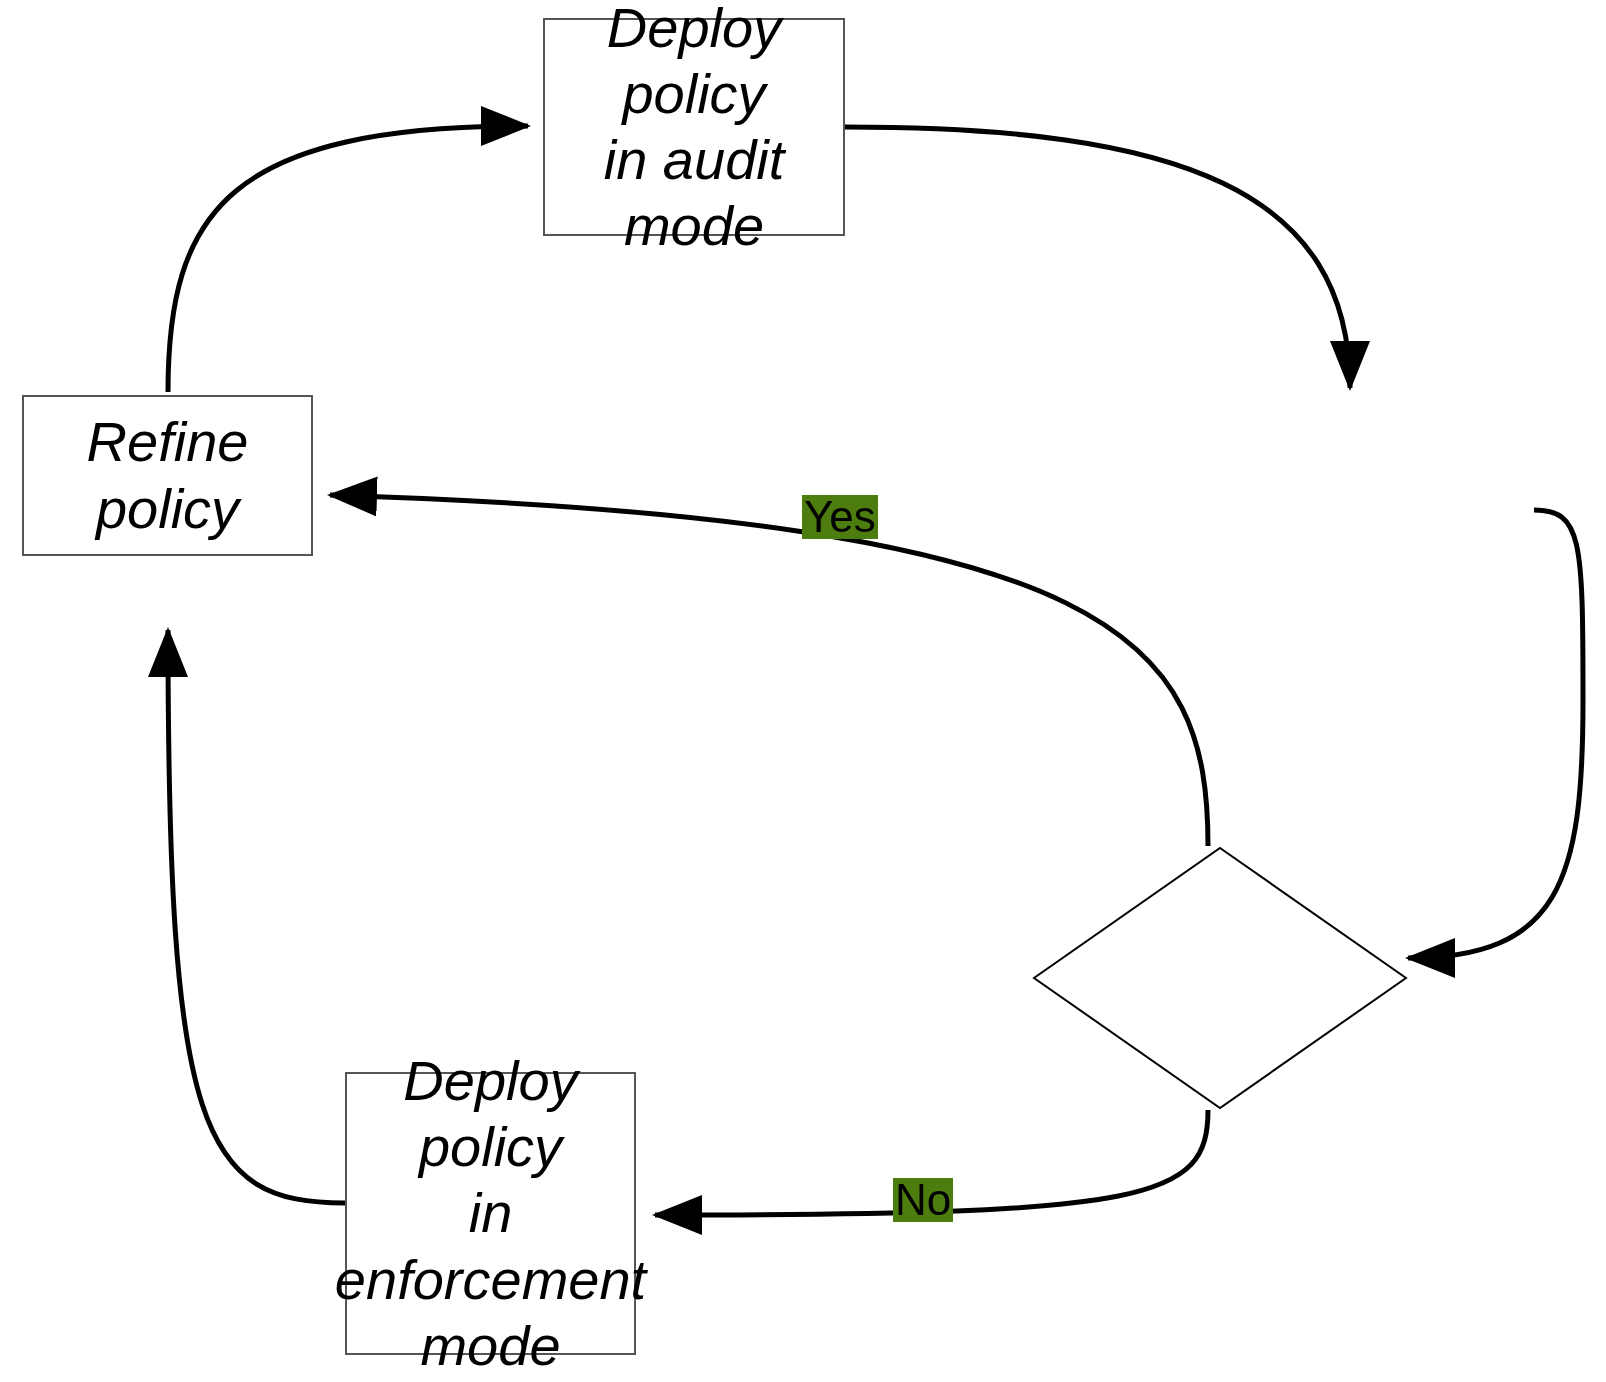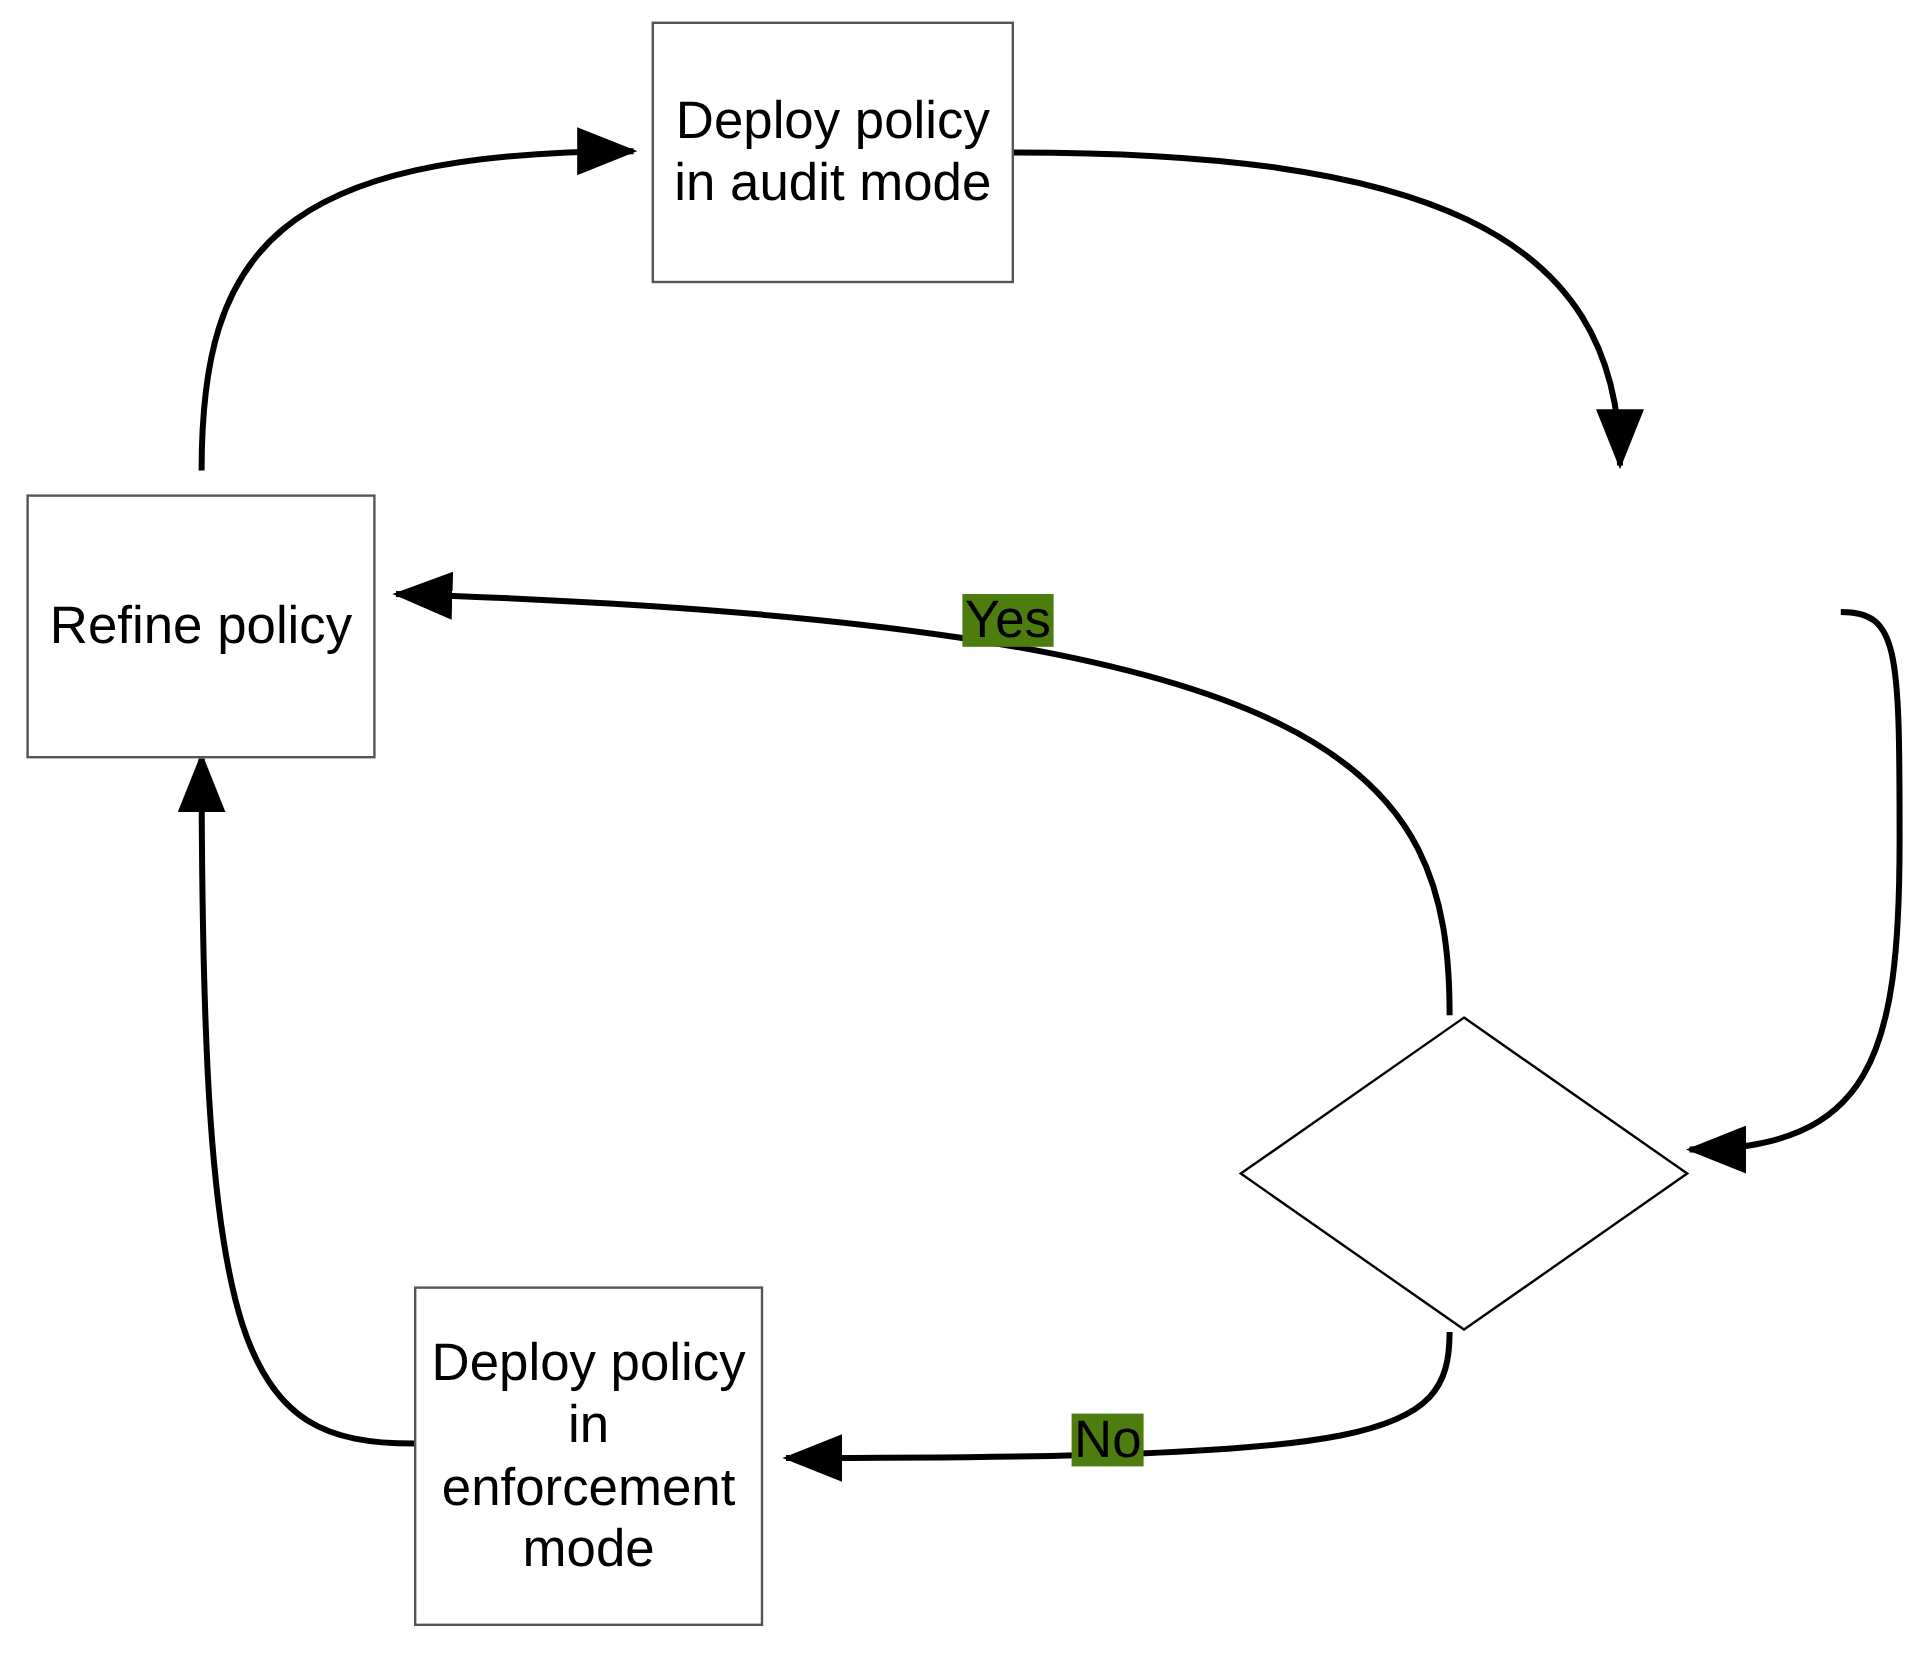--- a/index.html
+++ b/index.html
@@ -23,23 +23,24 @@
     height: 1382px;
   }
   .node {
     position: absolute;
     box-sizing: border-box;
     display: flex;
     align-items: center;
     justify-content: center;
     text-align: center;
     color: #000000;
-    font-size: 44px;
+    font-size: 56px;
     line-height: 1.18;
     background: #ffffff;
+    font-style: italic;
   }
   .node-rect {
     border: 2px solid #555555;
   }
   .node-label {
     white-space: pre-line;
     display: block;
   }
   .diamond-wrap {
     position: absolute;
@@ -91,21 +92,21 @@
     <path d="M 1208,1110 C 1208,1200 1150,1215 655,1215" fill="none" stroke="#000000" stroke-width="5" marker-end="url(#arrowhead)"></path>
 
     <path d="M 345,1203 C 200,1203 168,1130 168,630" fill="none" stroke="#000000" stroke-width="5" marker-end="url(#arrowhead)"></path>
   </svg>
 
   <div class="node node-rect" style="left:543px; top:18px; width:302px; height:218px;">
     <span class="node-label">Deploy policy
 in audit mode</span>
   </div>
 
-  <div class="node node-rect" style="left:22px; top:412px; width:291px; height:220px;">
+  <div class="node node-rect" style="left:22px; top:395px; width:291px; height:161px;">
     <span class="node-label">Refine policy</span>
   </div>
 
 
   <div class="diamond-wrap" style="left:1032px; top:846px; width:376px; height:264px; pointer-events:auto;">
     <svg width="376" height="264" viewBox="0 0 376 264" style="position:absolute; left:0; top:0;">
       <polygon points="188,2 374,132 188,262 2,132" fill="#ffffff" stroke="#000000" stroke-width="2"></polygon>
     </svg>
   </div>
 

